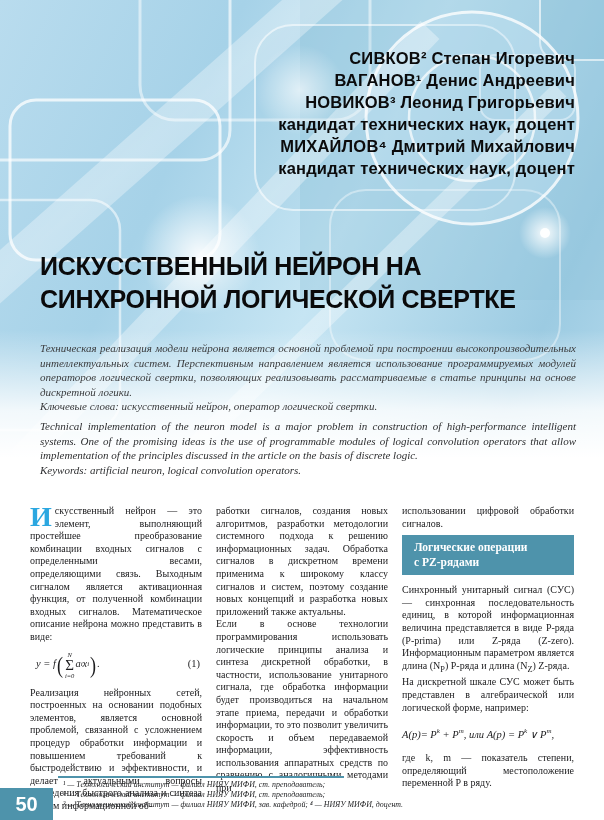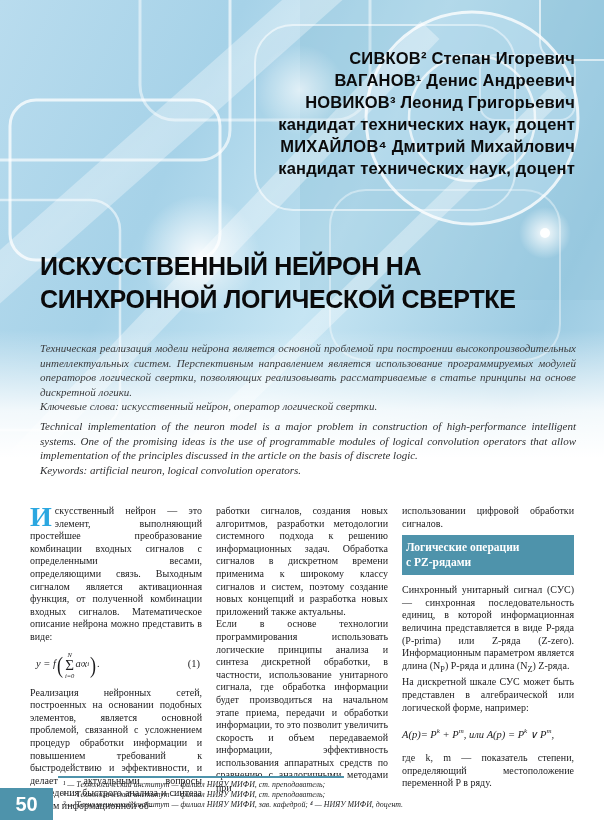--- a/index.html
+++ b/index.html
@@ -56,21 +56,21 @@
   .formula1 .paren { font-size:24px; font-weight:300; font-style:normal; line-height:1; transform:scaleX(0.75); }
   .sumstack { display:flex; flex-direction:column; align-items:center; margin:0 1px; font-style:normal; }
   .sumstack .lim { font-size:6.5px; font-style:italic; line-height:7px; }
   .sumstack .sigma { font-size:15px; line-height:14px; }
   .formula1 sub, .formula2 sub { font-size:7px; }
   .formula1 .fnum { margin-left:auto; font-style:normal; padding-right:2px; }
   
   .section-head {
     background:#4e93ab; color:#ffffff; font-weight:bold;
     font-size:11.5px; line-height:14.5px; text-align:left;
-    padding:5px 8px 6px 4px; margin:5px 0 9px 0;
+    padding:5px 8px 6px 12px; margin:5px 0 9px 0;
   }
   
   .formula2 { font-style:italic; margin:11px 0 11px 0; font-size:10.5px; text-align:left; }
   .formula2 sup { font-size:7px; }
   
   .footnote-rule {
     position:absolute; top:776px; left:58px; width:286px; height:2px; background:#4e93ab;
   }
   .footnotes {
     position:absolute; top:780px; left:63px; width:500px;

